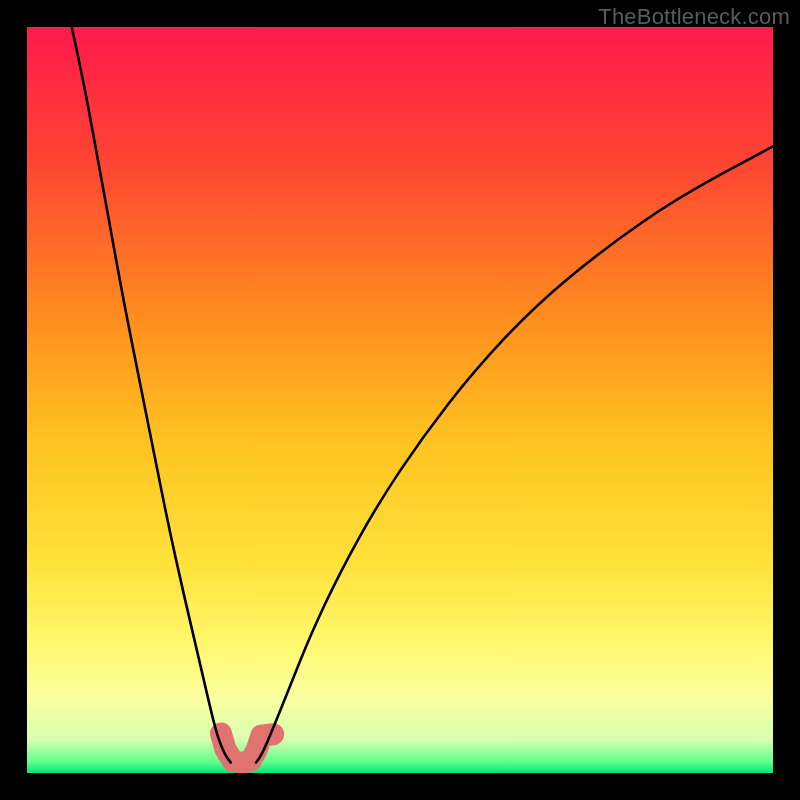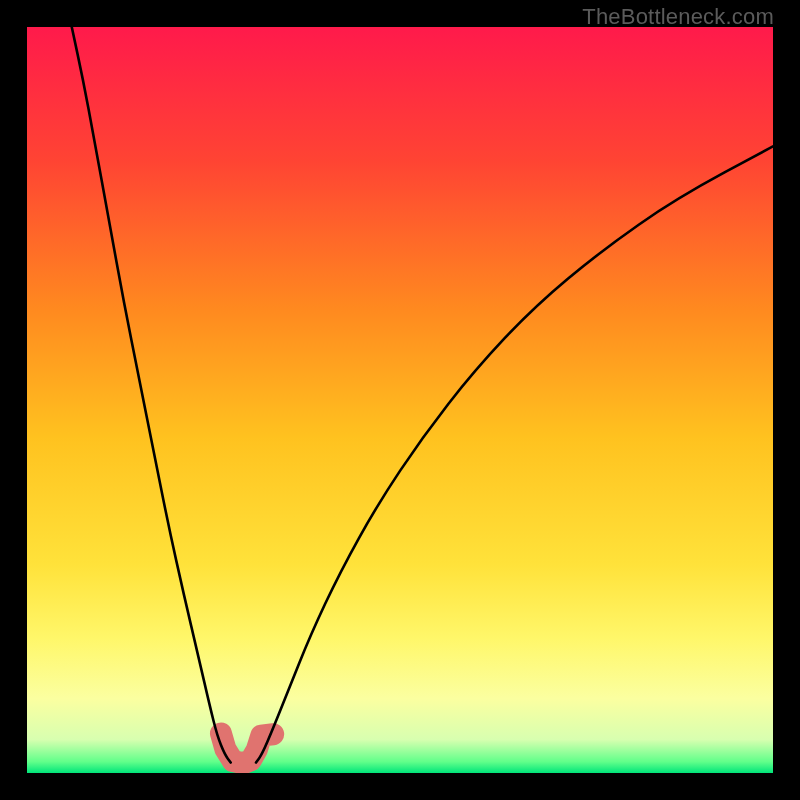--- a/index.html
+++ b/index.html
@@ -28,21 +28,21 @@
     position: absolute;
     inset: 0;
   }
   .curve-svg {
     position: absolute;
     inset: 0;
   }
   .watermark {
     position: absolute;
     top: 4px;
-    right: 26px;
+    right: 10px;
     color: #5b5b5b;
     font-size: 22px;
     letter-spacing: 0.2px;
     font-weight: 500;
     margin-left: 44px;
   }
 </style>
 </head>
 <body>
 

